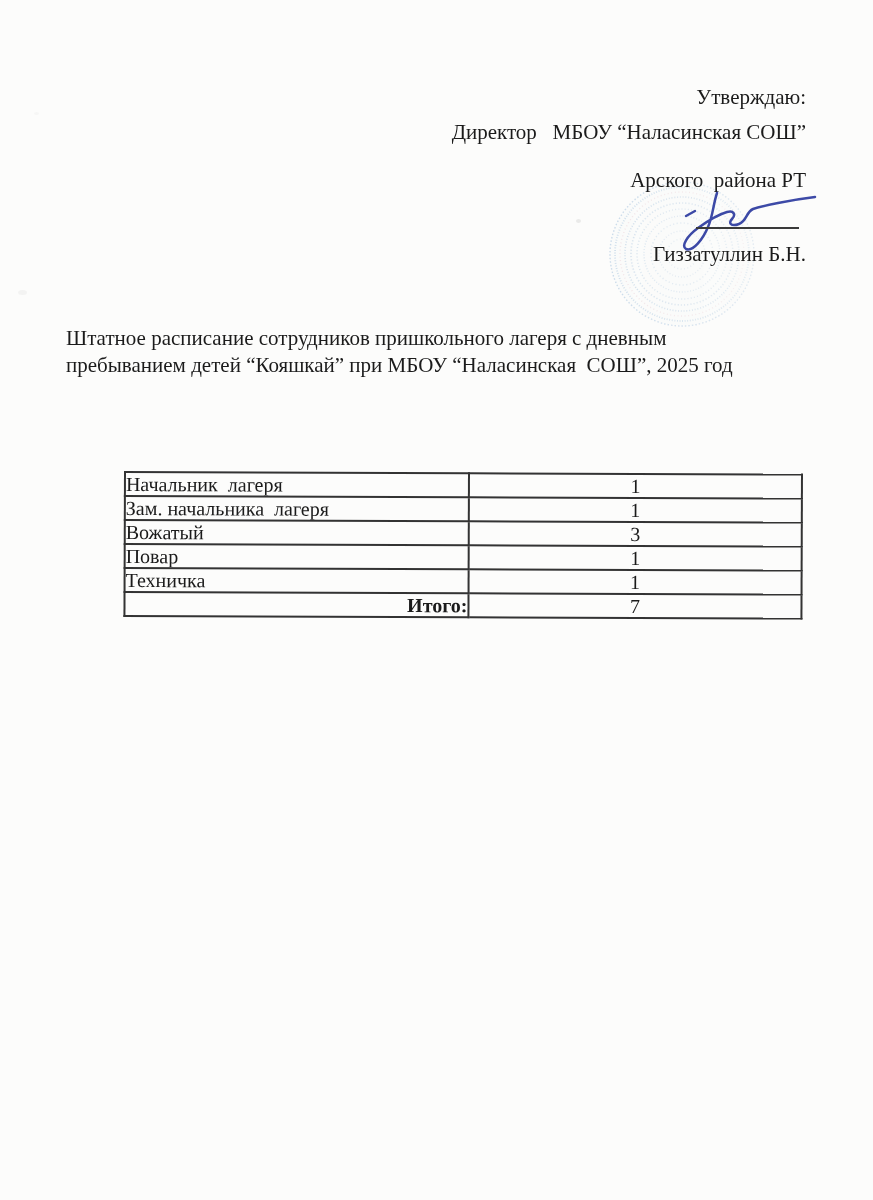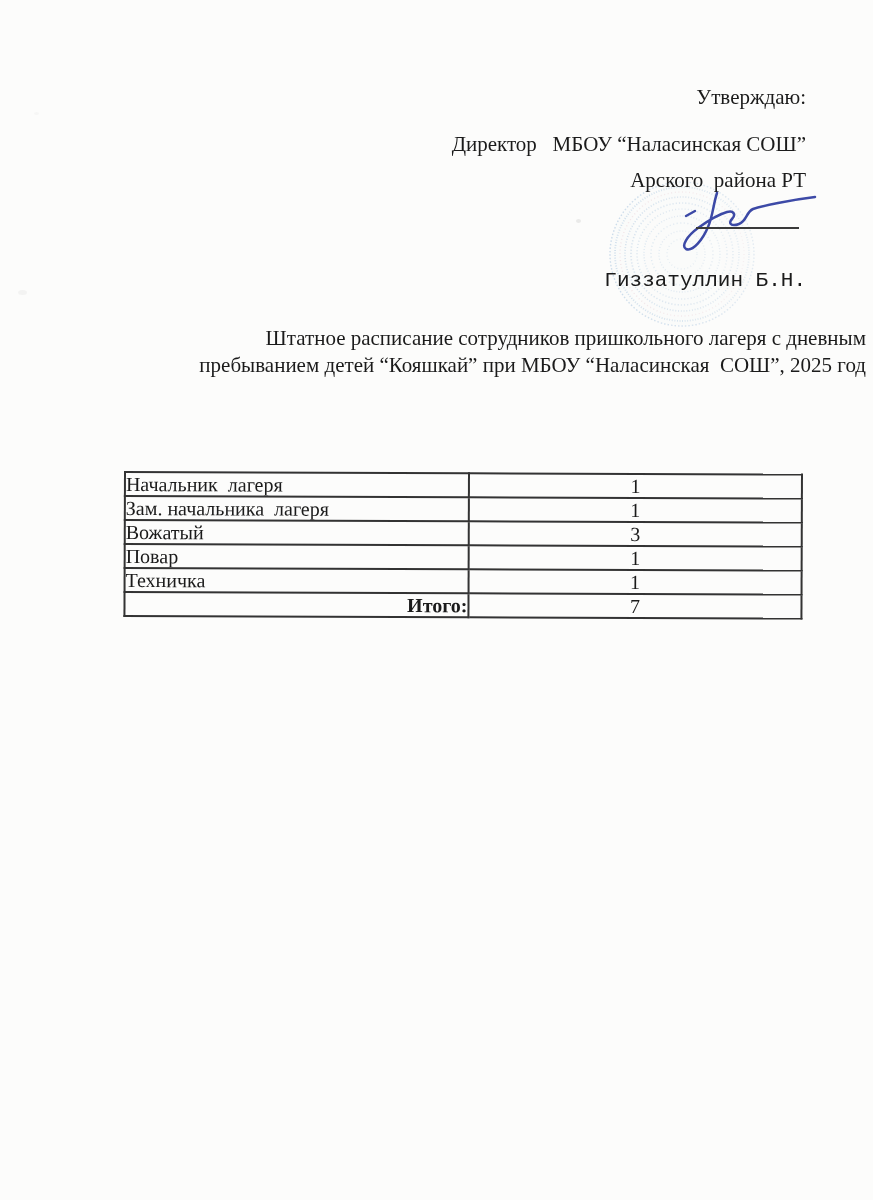--- a/index.html
+++ b/index.html
@@ -19,23 +19,23 @@
 
   
   .hline {
     position: absolute;
     right: 67px;
     text-align: right;
     font-size: 21px;
     line-height: 24px;
   }
   #approve-line   { top: 85px; margin-left: 35px; }
-  #director-line  { top: 132px; margin-left: 32px; }
+  #director-line  { top: 120px; margin-left: 32px; }
   #district-line  { top: 168px; margin-left: 48px; }
-  #signer-name    { top: 269px; font-family: Liberation Mono, monospace; }
+  #signer-name    { top: 242px; }
 
   #signature-rule {
     position: absolute;
     left: 696px;
     top: 227px;
     width: 103px;
     height: 2px;
     background: #3a3a3a;
   }
 
@@ -53,21 +53,21 @@
     width: 170px;
     height: 80px;
   }
 
   
   .title-block {
     position: absolute;
     left: 66px;
     top: 325px;
     width: 800px;
-    text-align: right;
+    text-align: left;
     font-size: 21px;
     line-height: 27px;
   }
 
   
   .table-wrap {
     position: absolute;
     left: 124px;
     top: 471px;
     transform: rotate(0.22deg);

